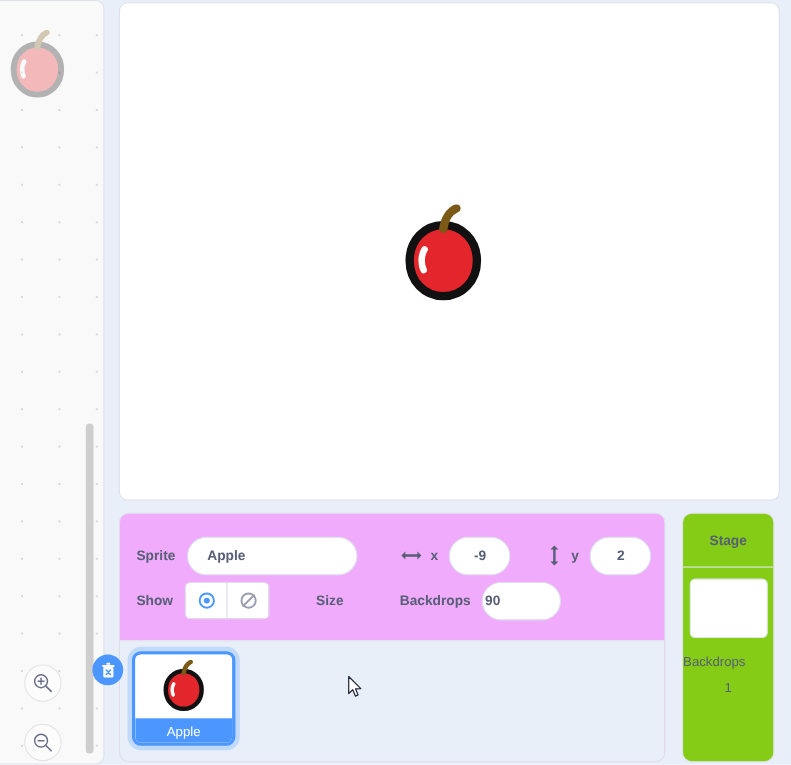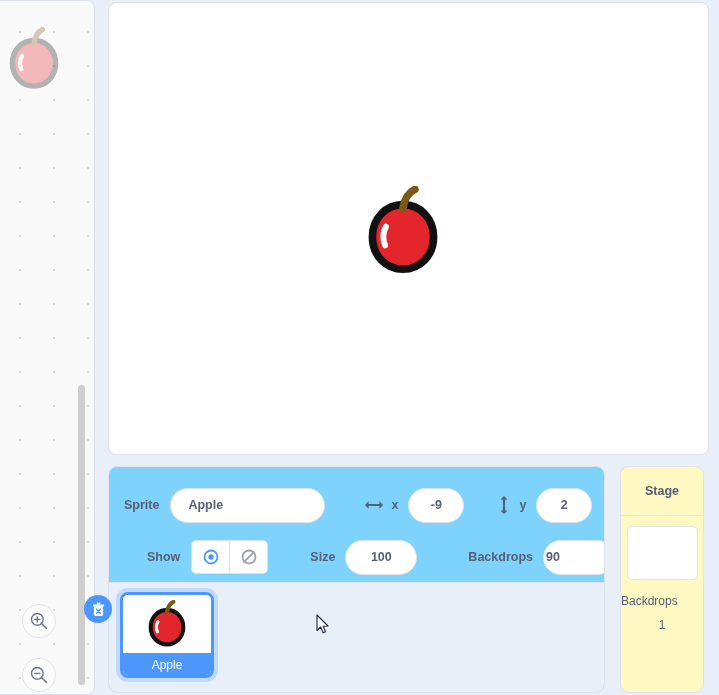--- a/index.html
+++ b/index.html
@@ -92,36 +92,36 @@
     height: 90px;
   }
 
   
   #sprite-panel {
     position: absolute;
     left: 108px;
     top: 466px;
     width: 497px;
     height: 227px;
-    background: #7dd3fc;
+    background: #f0abfc;
     border: 1px solid #DFE2EA;
     border-radius: 9px;
     box-sizing: border-box;
     overflow: hidden;
   }
   .info-row {
     position: absolute;
     left: 0;
     width: 100%;
     height: 48px;
     display: flex;
     align-items: center;
   }
   #row-1 { top: 14px; }
-  #row-2 { top: 66px; padding-left: 23px; }
+  #row-2 { top: 55px; }
 
   .field-label {
     color: #575E75;
     font-size: 12.5px;
     font-weight: bold;
     white-space: nowrap;
   }
   .pill-input {
     background: #FFFFFF;
     border: 1px solid #DDE0E8;
@@ -208,21 +208,21 @@
     z-index: 6;
   }
 
   
   #stage-side-panel {
     position: absolute;
     left: 620px;
     top: 466px;
     width: 84px;
     height: 227px;
-    background: #fef9c3;
+    background: #84cc16;
     border: 1px solid #DFE2EA;
     border-radius: 9px;
     box-sizing: border-box;
     overflow: hidden;
   }
   #stage-side-header {
     height: 48px;
     display: flex;
     align-items: center;
     justify-content: center;
@@ -342,21 +342,20 @@
       </div>
       <div class="toggle-cell">
         <svg width="18" height="18" viewBox="0 0 20 20">
           <circle cx="10" cy="10" r="7.2" fill="none" stroke="#9AA0AE" stroke-width="2"></circle>
           <line x1="4.6" y1="15.4" x2="15.4" y2="4.6" stroke="#9AA0AE" stroke-width="2" stroke-linecap="round"></line>
         </svg>
       </div>
     </div>
 
     <span class="field-label" style="margin-left:42px;">Size</span>
-    <input class="pill-input center" style="margin-left: 10px; width: 72px; text-align: center;" value="100">
 
     <span class="field-label" style="margin-left:51px;">Backdrops</span>
     <input class="pill-input center" style="margin-left: 10px; width: 72px; text-align: left;" value="90">
   </div>
 
   <div id="sprite-tray">
     <div id="sprite-card">
       <div id="sprite-card-thumb">
         <svg width="46" height="48" viewBox="0 0 100 106">
           <path d="M50 22 C30 22 14 38 14 60 C14 82 30 98 50 98 C70 98 86 82 86 60 C86 38 70 22 50 22 Z" fill="#E3262B" stroke="#111111" stroke-width="9"></path>

